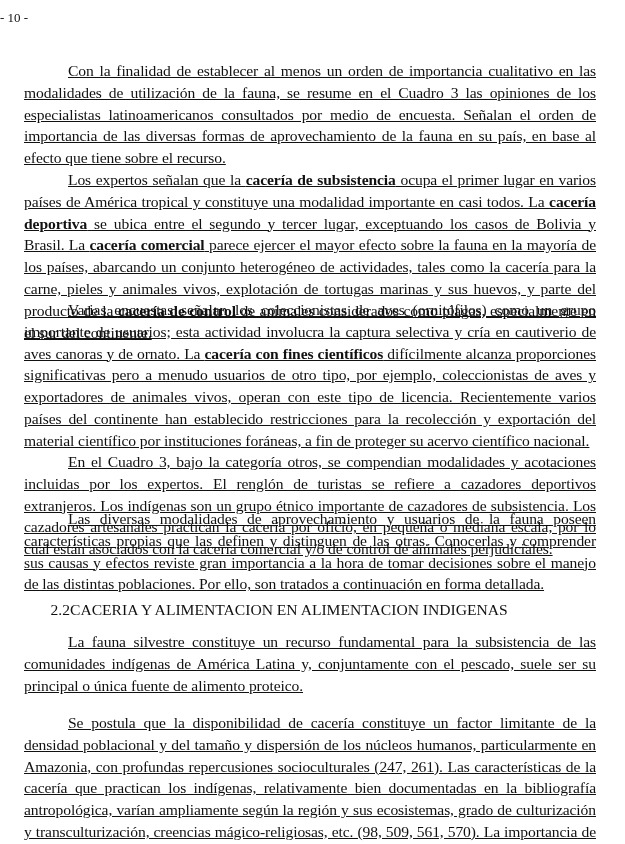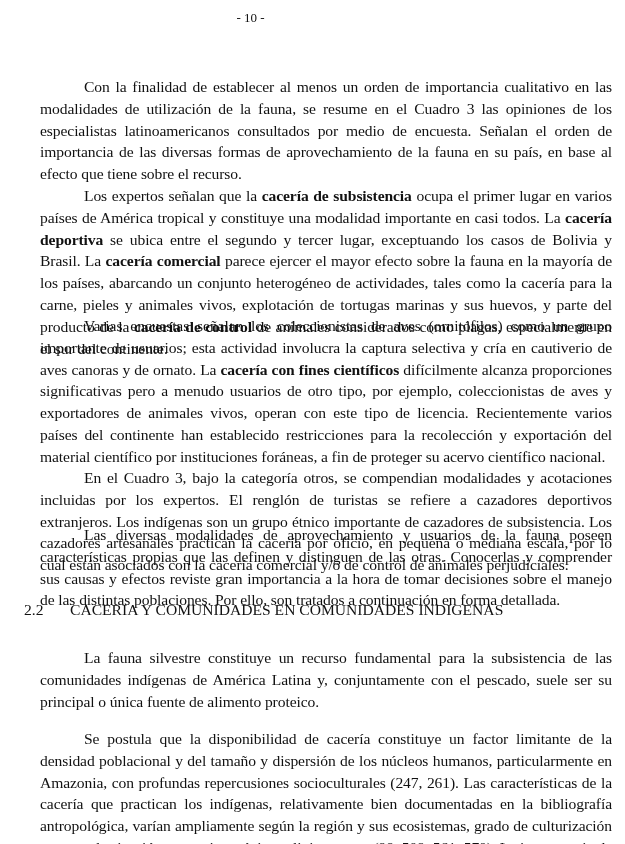--- a/index.html
+++ b/index.html
@@ -3,44 +3,45 @@
 <meta charset="utf-8">
 <style>
   html, body { margin: 0; padding: 0; background: #ffffff; }
   body {
     width: 625px; height: 844px; position: relative; overflow: hidden;
     font-family: "Liberation Serif", "DejaVu Serif", serif;
     color: #111111;
   }
   .page-number {
     position: absolute; top: 10px; left: 0; width: 501px;
-    text-align: center; font-size: 13px;
+    font-size: 13px;
   }
   .para {
     position: absolute; left: 24px; width: 572px;
     font-size: 15.6px; line-height: 21.8px;
-    text-align: justify; text-indent: 44px; margin: 16px;
+    text-align: justify; text-indent: 44px; margin: 0;
     letter-spacing: -0.1px;
+    text-decoration: underline;
   }
   .para b { font-weight: bold; }
   .heading {
     position: absolute; left: 24px; top: 599px; font-size: 15.6px;
     line-height: 22px;
   }
-  .heading .num { display: inline-block; width: 46px; }
+  .heading .num { display: inline-block; width: 46px; text-align: right; }
 </style>
 </head>
 <body>
 
 <div class="page-number">- 10 -</div>
 
 <p class="para" style="top:60px;"><span>Con la finalidad de establecer al menos un orden de importancia cualitativo en las modalidades de utilización de la fauna, se resume en el Cuadro 3 las opiniones de los especialistas latinoamericanos consultados por medio de encuesta.  Señalan el orden de importancia de las diversas formas de aprovechamiento de la fauna en su país, en base al efecto que tiene sobre el recurso.</span></p>
 <p class="para" style="top:169px;"><span>Los expertos señalan que la </span><b>cacería de subsistencia</b><span> ocupa el primer lugar en varios países de América tropical y constituye una modalidad importante en casi todos.  La </span><b>cacería deportiva</b><span> se ubica entre el segundo y tercer lugar, exceptuando los casos de Bolivia y Brasil.  La </span><b>cacería comercial</b><span> parece ejercer el mayor efecto sobre la fauna en la mayoría de los países, abarcando un conjunto heterogéneo de actividades, tales como la cacería para la carne, pieles y animales vivos, explotación de tortugas marinas y sus huevos, y parte del producto de la </span><b>cacería de control</b><span> de animales considerados como plagas, especialmente en el sur del continente.</span></p>
 <p class="para" style="top:299px;"><span>Varias encuestas señalan los coleccionistas de aves (ornitófilos) como un grupo importante de usuarios; esta actividad involucra la captura selectiva y cría en cautiverio de aves canoras y de ornato.  La </span><b>cacería con fines científicos</b><span> difícilmente alcanza proporciones significativas pero a menudo usuarios de otro tipo, por ejemplo, coleccionistas de aves y exportadores de animales vivos, operan con este tipo de licencia.  Recientemente varios países del continente han establecido restricciones para la recolección y exportación del material científico por instituciones foráneas, a fin de proteger su acervo científico nacional.</span></p>
 <p class="para" style="top:451px;"><span>En el Cuadro 3, bajo la categoría otros, se compendian modalidades y acotaciones incluidas por los expertos.  El renglón de turistas se refiere a cazadores deportivos extranjeros.  Los indígenas son un grupo étnico importante de cazadores de subsistencia.  Los cazadores artesanales practican la cacería por oficio, en pequeña o mediana escala, por lo cual están asociados con la cacería comercial y/o de control de animales perjudiciales.</span></p>
 <p class="para" style="top:508px;"><span>Las diversas modalidades de aprovechamiento y usuarios de la fauna poseen características propias que las definen y distinguen de las otras.  Conocerlas y comprender sus causas y efectos reviste gran importancia a la hora de tomar decisiones sobre el manejo de las distintas poblaciones. Por ello, son tratados a continuación en forma detallada.</span></p>
 
 <div class="heading">
-  <span class="num">2.2</span><span>CACERIA Y COMUNIDADES EN COMUNIDADES INDIGENAS</span>
+  <span class="num">2.2</span><span>CACERIA Y ALIMENTACION EN ALIMENTACION INDIGENAS</span>
 </div>
 
 <p class="para" style="top:631px;"><span>La fauna silvestre constituye un recurso fundamental para la subsistencia de las comunidades indígenas de América Latina y, conjuntamente con el pescado, suele ser su principal o única fuente de alimento proteico.</span></p>
 <p class="para" style="top:712px;"><span>Se postula que la disponibilidad de cacería constituye un factor limitante de la densidad poblacional y del tamaño y dispersión de los núcleos humanos, particularmente en Amazonia, con profundas repercusiones socioculturales (247, 261).  Las características de la cacería que practican los indígenas, relativamente bien documentadas en la bibliografía antropológica, varían ampliamente según la región y sus ecosistemas, grado de culturización y transculturización, creencias mágico-religiosas, etc. (98, 509, 561, 570).  La importancia de la cacería para los indígenas varía según su modo de abastecimiento.  Los grupos cazador-recolectores dependen de</span></p>
 
 </body></html>

